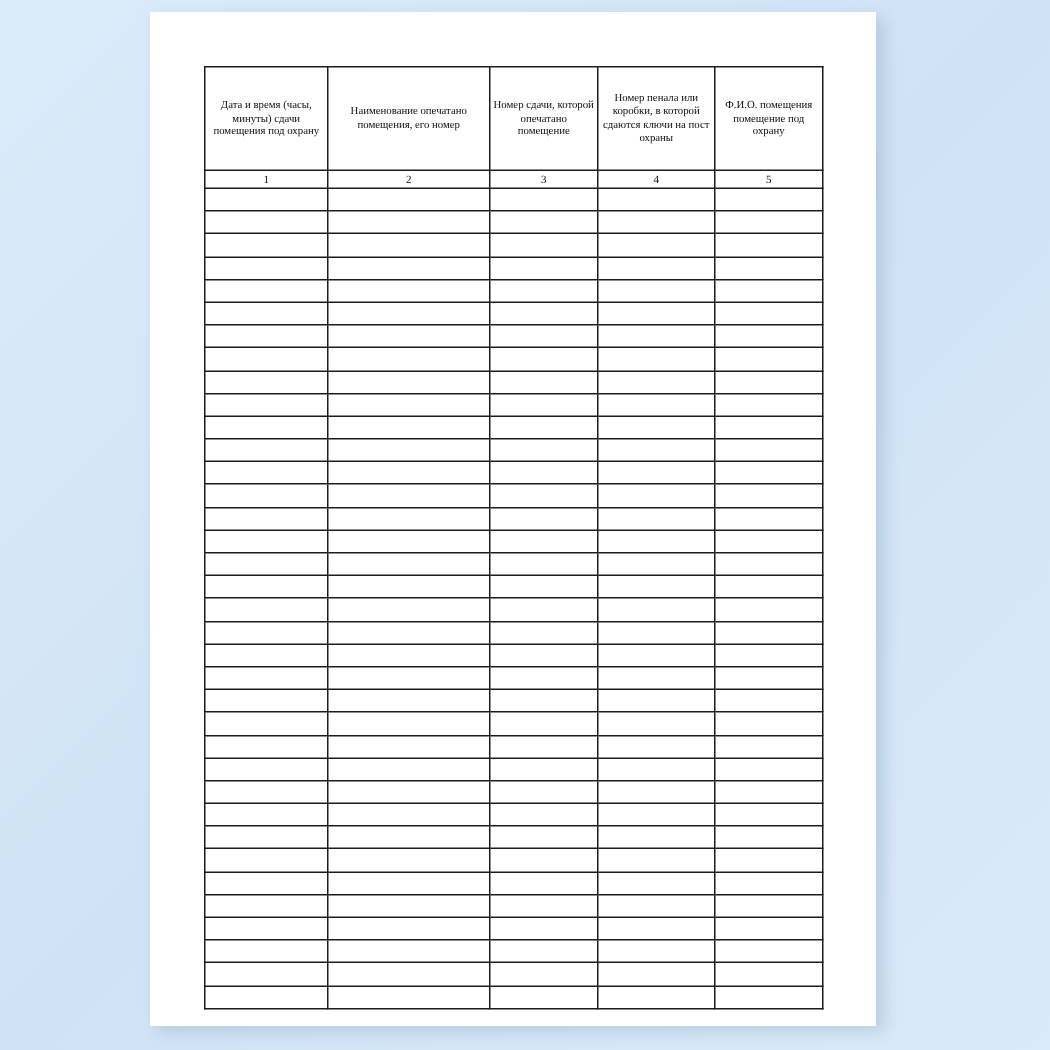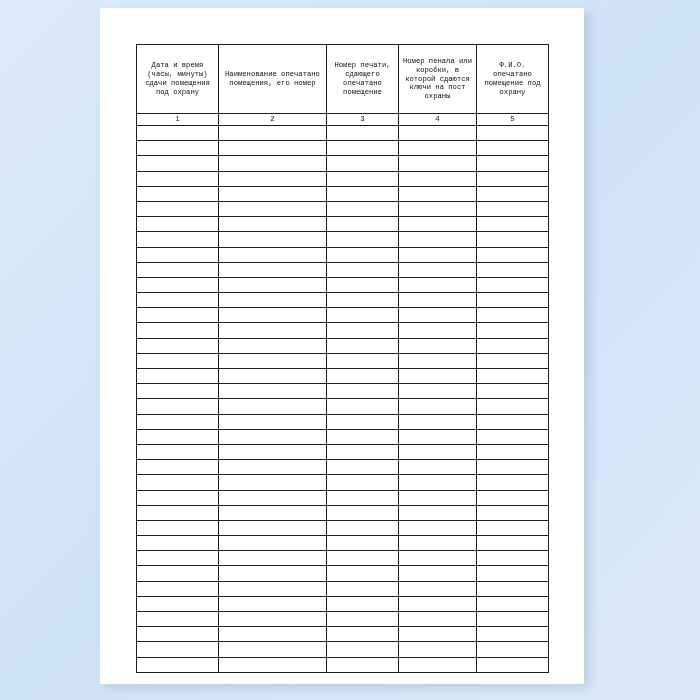--- a/index.html
+++ b/index.html
@@ -44,21 +44,20 @@
     top: 36px;
     width: 412px;
     height: 608px;
     box-sizing: border-box;
   }
   table.journal {
     border-collapse: collapse;
     table-layout: fixed;
     width: 412px;
     height: 608px;
-    font-family: Liberation Mono, monospace;
   }
   table.journal th,
   table.journal td {
     border: 1px solid #1c1c1c;
     padding: 0;
     margin: 0;
   }
   thead th.head-cell {
     vertical-align: middle;
     text-align: center;
@@ -98,23 +97,23 @@
           <col class="col1">
           <col class="col2">
           <col class="col3">
           <col class="col4">
           <col class="col5">
         </colgroup>
         <thead>
           <tr>
             <th class="head-cell">Дата и время (часы, минуты) сдачи помещения под охрану</th>
             <th class="head-cell">Наименование опечатано помещения, его номер</th>
-            <th class="head-cell">Номер печати, сдающего опечатано помещение</th>
+            <th class="head-cell">Номер сдачи, которой опечатано помещение</th>
             <th class="head-cell">Номер пенала или коробки, в которой сдаются ключи на пост охраны</th>
-            <th class="head-cell">Ф.И.О. опечатано помещение под охрану</th>
+            <th class="head-cell">Ф.И.О. помещения помещение под охрану</th>
           </tr>
           <tr>
             <th class="num-cell">1</th>
             <th class="num-cell">2</th>
             <th class="num-cell">3</th>
             <th class="num-cell">4</th>
             <th class="num-cell">5</th>
           </tr>
         </thead>
         <tbody id="table-body">

